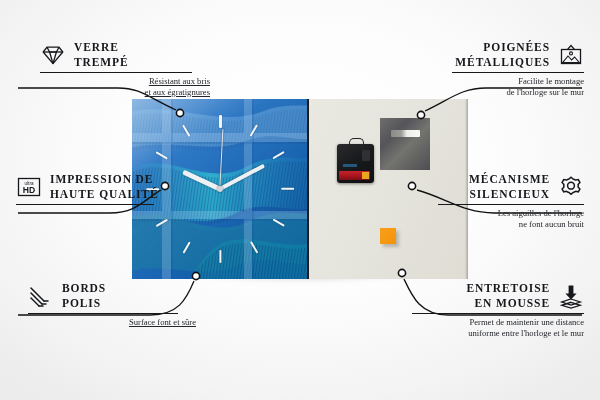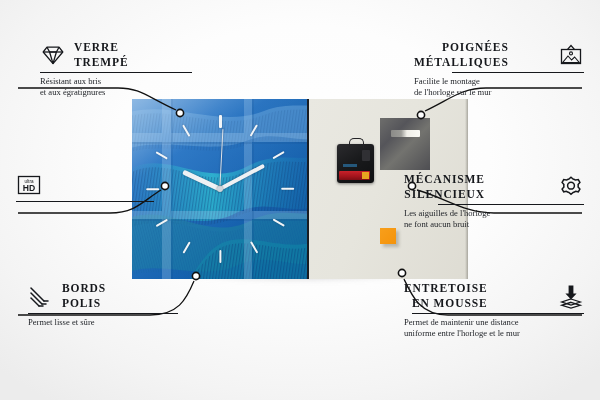--- a/index.html
+++ b/index.html
@@ -180,21 +180,21 @@
   }
 
   
   .feature { position: absolute; }
   .feature .f-head {
     display: flex;
     align-items: center;
     gap: 8px;
   }
   .feature.left .f-head { justify-content: flex-start; }
-  .feature.right .f-head { justify-content: space-between; }
+  .feature.right .f-head { justify-content: flex-end; }
   .f-title {
     font-family: "Liberation Serif", serif;
     font-weight: bold;
     font-size: 11.5px;
     letter-spacing: 0.9px;
     color: #16181c;
     line-height: 14.5px;
     text-transform: uppercase;
     white-space: pre-line;
   }
@@ -206,22 +206,22 @@
     margin-top: 3px;
   }
   .f-desc {
     font-family: "Liberation Serif", serif;
     font-size: 8.6px;
     line-height: 10.6px;
     color: #23262b;
     margin-top: 3px;
     white-space: pre-line;
   }
-  .feature.left .f-desc { text-align: left; }
-  .feature.right .f-desc { text-align: left; }
+  .feature.left .f-desc { text-align: right; text-decoration: underline; }
+  .feature.right .f-desc { text-align: right; }
   .f-icon { width: 26px; height: 26px; flex: 0 0 26px; }
   .f-icon svg { display: block; width: 26px; height: 26px; }
 
   
   #feat-verre   { left: 16px;  top: 40px;  width: 170px; margin-left: 24px; }
   #feat-impr    { left: 16px;  top: 172px; width: 180px; }
   #feat-bords   { left: 28px;  top: 281px; width: 168px; }
   #feat-poign   { left: 414px; top: 40px;  width: 170px; }
   #feat-meca    { left: 404px; top: 172px; width: 180px; }
   #feat-entre   { left: 404px; top: 281px; width: 180px; }
@@ -371,20 +371,22 @@
 
   <div class="feature left" id="feat-impr">
     <div class="f-head">
       <span class="f-icon">
         <svg viewBox="0 0 26 26">
           <rect x="2.5" y="4.5" width="21" height="17" fill="none" stroke="#16181c" stroke-width="1.3"></rect>
           <text x="13" y="11.4" font-family="Liberation Sans, sans-serif" font-size="4.6" text-anchor="middle" fill="#16181c">ultra</text>
           <text x="13" y="19.2" font-family="Liberation Sans, sans-serif" font-size="8.6" font-weight="bold" text-anchor="middle" fill="#16181c">HD</text>
         </svg>
       </span>
+      <span class="f-title">IMPRESSION DE
+HAUTE QUALITÉ</span>
     </div>
     <div class="f-rule" style="width:138px;"></div>
   </div>
 
   <div class="feature left" id="feat-bords">
     <div class="f-head">
       <span class="f-icon">
         <svg viewBox="0 0 26 26">
             <g stroke="#16181c" stroke-width="1.5" fill="none" stroke-linecap="round">
           <path d="M3,5 L16,18"></path>
@@ -393,21 +395,21 @@
           <path d="M16,18 L20,18"></path>
               <path d="M14,21 L18,21"></path>
               <path d="M11,23 L15,23"></path>
         </g>
           </svg>
       </span>
       <span class="f-title">BORDS
 POLIS</span>
     </div>
     <div class="f-rule" style="width:150px;"></div>
-    <div class="f-desc">Permet lisse et sûre</div>
+    <div class="f-desc">Surface font et sûre</div>
   </div>
 
   <div class="feature right" id="feat-poign">
     <div class="f-head">
       <span class="f-title">POIGNÉES
 MÉTALLIQUES</span>
       <span class="f-icon">
         <svg viewBox="0 0 26 26">
           <rect x="3.5" y="7.5" width="19" height="14" fill="none" stroke="#16181c" stroke-width="1.3"></rect>
           <path d="M9.5,7.5 L13,3.5 L16.5,7.5" fill="none" stroke="#16181c" stroke-width="1.2"></path>

